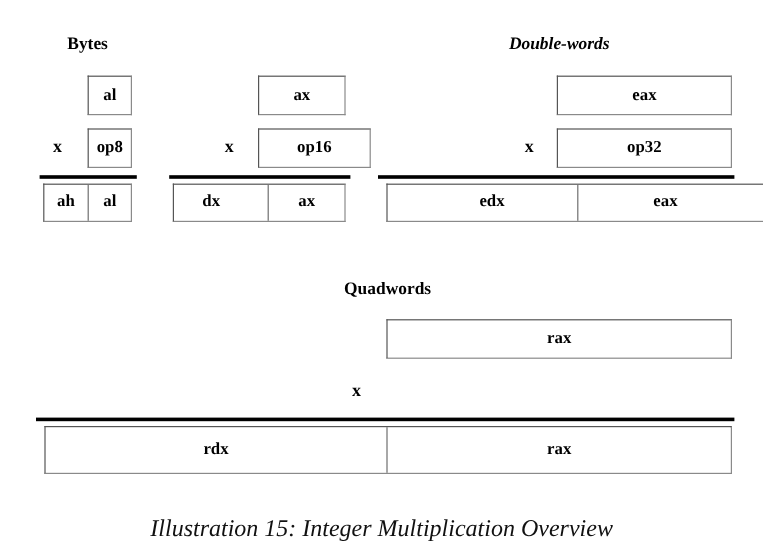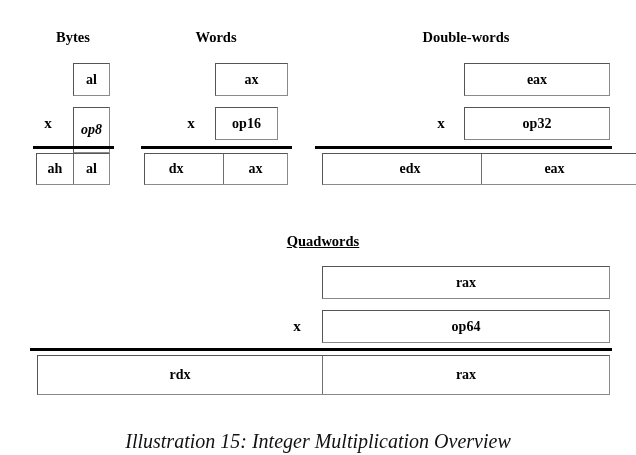--- a/index.html
+++ b/index.html
@@ -114,59 +114,58 @@
 <div class="stage">
 
   <div class="group-title" style="left:36px; top:28px; width:74px;">Bytes</div>
 
   <div class="regbox" style="left:73px; top:63px; width:37px; height:33px;">
     <span class="cell-label">al</span>
   </div>
 
   <div class="mulsign" style="left:38px; top:116px; width:20px;">x</div>
 
-  <div class="regbox" style="left:73px; top:107px; width:37px; height:46px;font-style:italic;">
+  <div class="regbox" style="left:73px; top:107px; width:37px; height:33px;">
     <span class="cell-label">op8</span>
   </div>
 
   <div class="rule" style="left:33px; top:146px; width:81px; height:3px;"></div>
 
   <div class="splitrow" style="left:36px; top:153px; width:74px; height:32px;">
     <div class="half" style="width:37px;">
       <span class="cell-label">ah</span>
     </div>
     <div class="half" style="width:37px;">
       <span class="cell-label">al</span>
     </div>
   </div>
 
-  <div class="group-title" style="left:180px; top:28px; width:72px;">Words</div>
 
   <div class="regbox" style="left:215px; top:63px; width:73px; height:33px;">
     <span class="cell-label">ax</span>
   </div>
 
   <div class="mulsign" style="left:181px; top:116px; width:20px;">x</div>
 
-  <div class="regbox" style="left:215px; top:107px; width:63px; height:33px;">
+  <div class="regbox" style="left:215px; top:107px; width:94px; height:33px;">
     <span class="cell-label">op16</span>
   </div>
 
   <div class="rule" style="left:141px; top:146px; width:151px; height:3px;"></div>
 
   <div class="splitrow" style="left:144px; top:153px; width:144px; height:32px;gap:16px;">
     <div class="half" style="width:71px;">
       <span class="cell-label">dx</span>
     </div>
     <div class="half" style="width:73px;">
       <span class="cell-label">ax</span>
     </div>
   </div>
 
-  <div class="group-title" style="left:398px; top:28px; width:136px;">Double-words</div>
+  <div class="group-title" style="left:398px; top:28px; width:136px;font-style:italic;">Double-words</div>
 
   <div class="regbox" style="left:464px; top:63px; width:146px; height:33px;">
     <span class="cell-label">eax</span>
   </div>
 
   <div class="mulsign" style="left:431px; top:116px; width:20px;">x</div>
 
   <div class="regbox" style="left:464px; top:107px; width:146px; height:33px;text-align:center;">
     <span class="cell-label">op32</span>
   </div>
@@ -175,31 +174,28 @@
 
   <div class="splitrow" style="left:322px; top:153px; width:324px; height:32px;padding-left:16px;">
     <div class="half" style="width:142px;">
       <span class="cell-label">edx</span>
     </div>
     <div class="half" style="width:146px;">
       <span class="cell-label">eax</span>
     </div>
   </div>
 
-  <div class="group-title" style="left:263px; top:232px; width:120px;text-decoration:underline;">Quadwords</div>
+  <div class="group-title" style="left:263px; top:232px; width:120px;">Quadwords</div>
 
   <div class="regbox" style="left:322px; top:266px; width:288px; height:33px;">
     <span class="cell-label">rax</span>
   </div>
 
   <div class="mulsign" style="left:287px; top:319px; width:20px;">x</div>
 
-  <div class="regbox" style="left:322px; top:310px; width:288px; height:33px;">
-    <span class="cell-label">op64</span>
-  </div>
 
   <div class="rule" style="left:30px; top:348px; width:582px; height:3px;"></div>
 
   <div class="splitrow" style="left:37px; top:355px; width:573px; height:40px;">
     <div class="half" style="width:285px;">
       <span class="cell-label">rdx</span>
     </div>
     <div class="half" style="width:288px;">
       <span class="cell-label">rax</span>
     </div>

